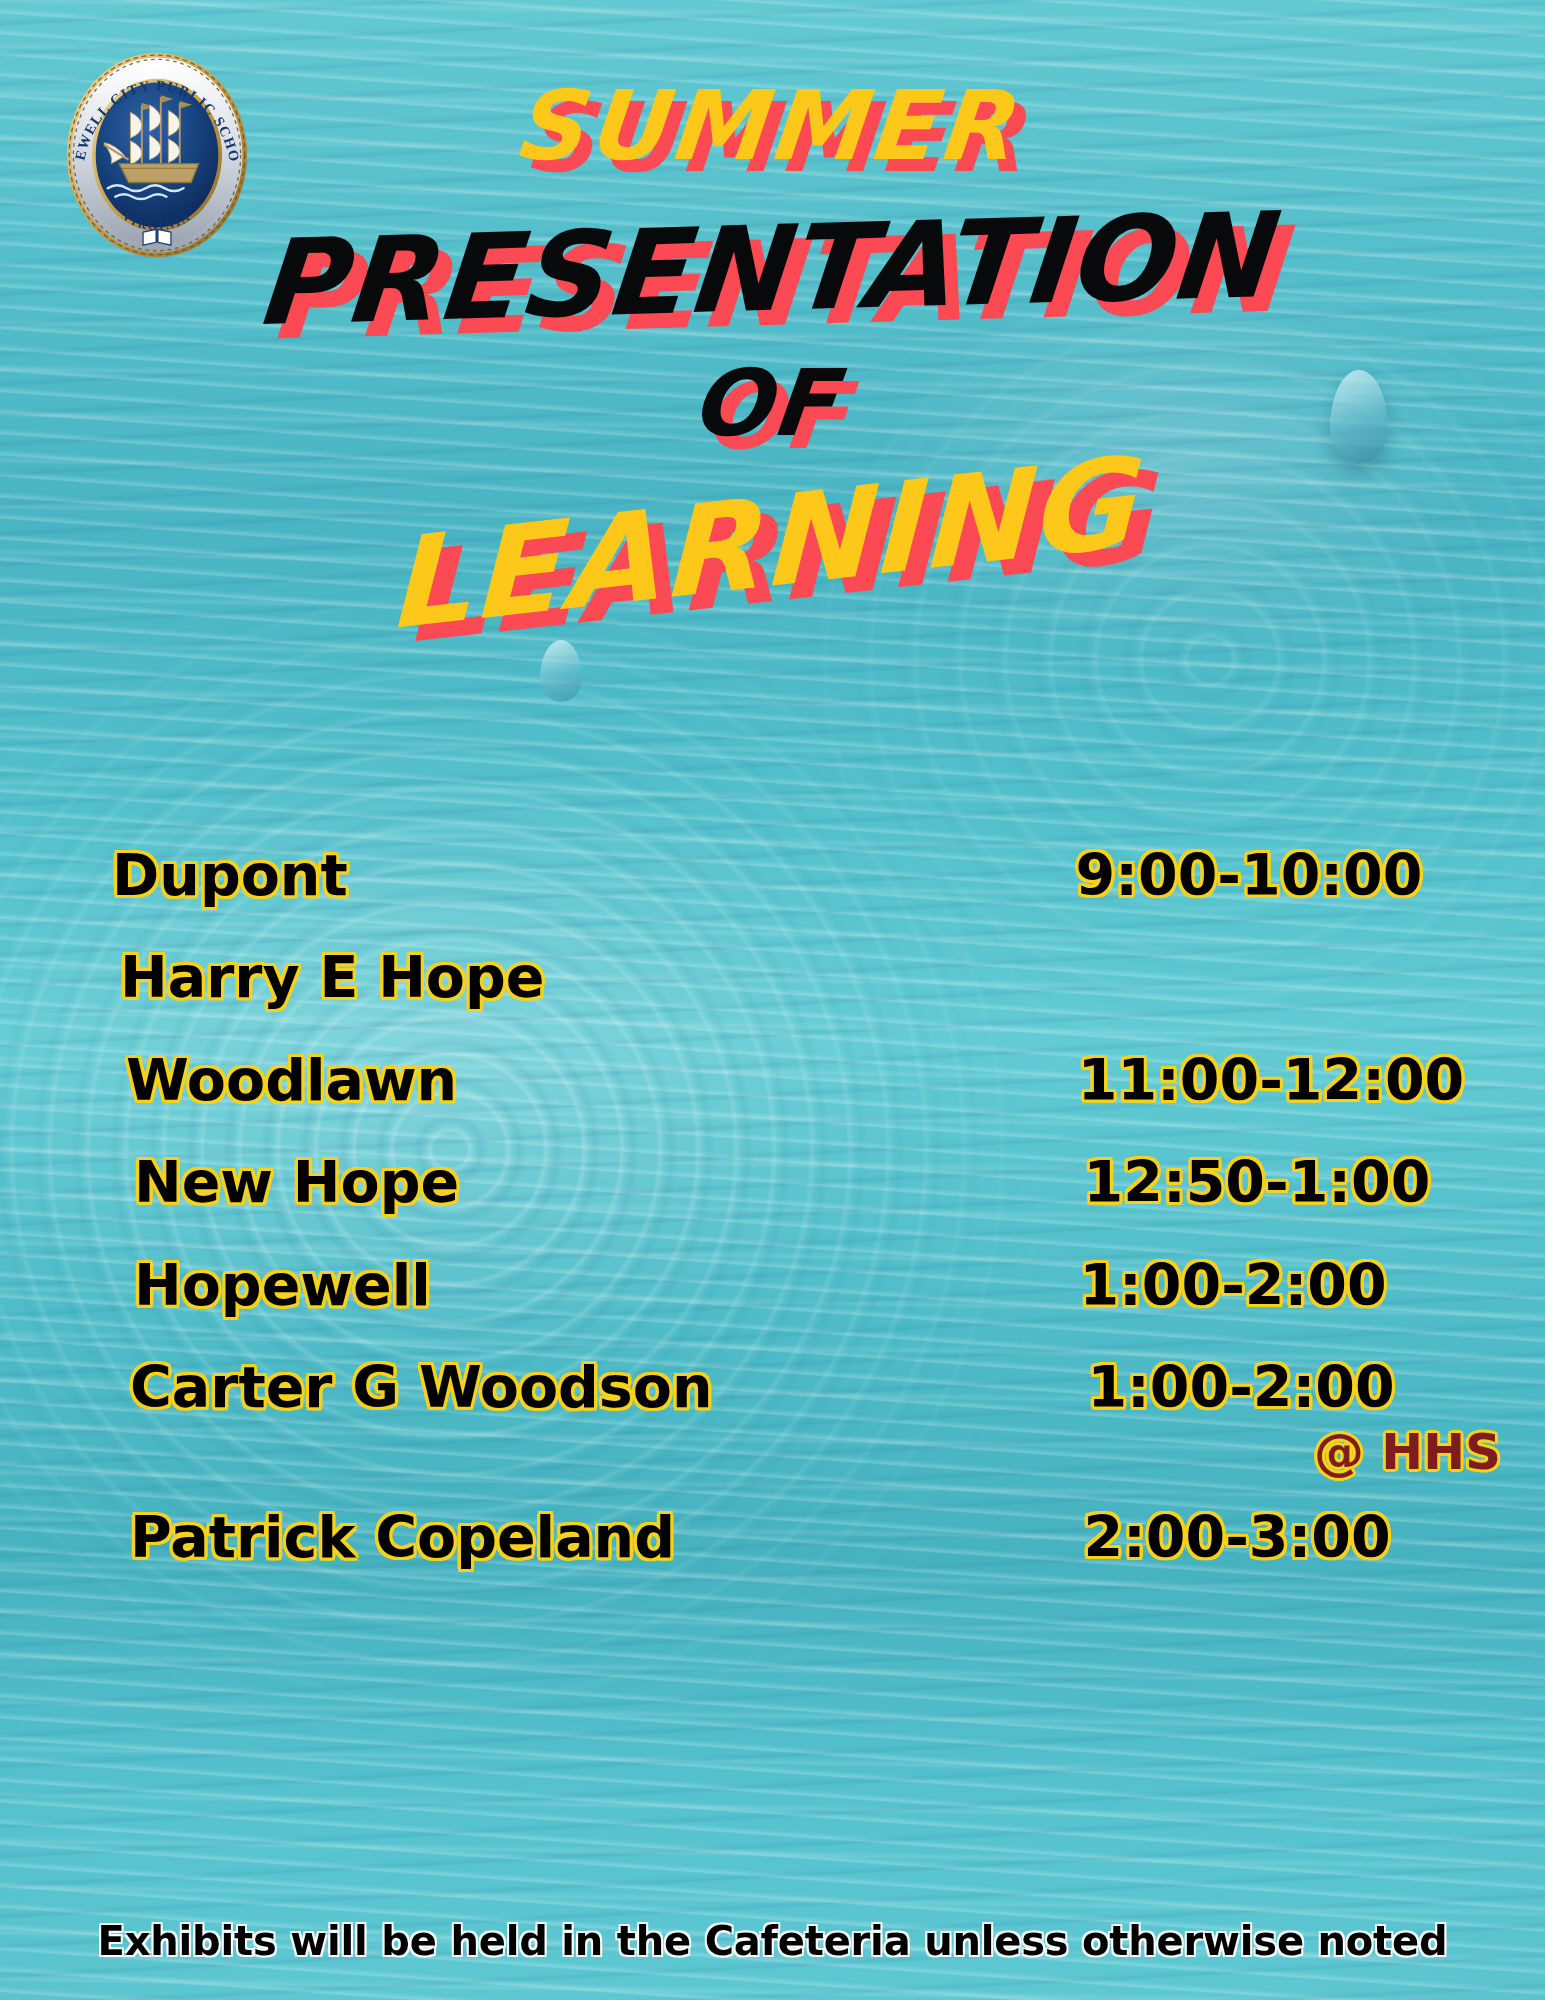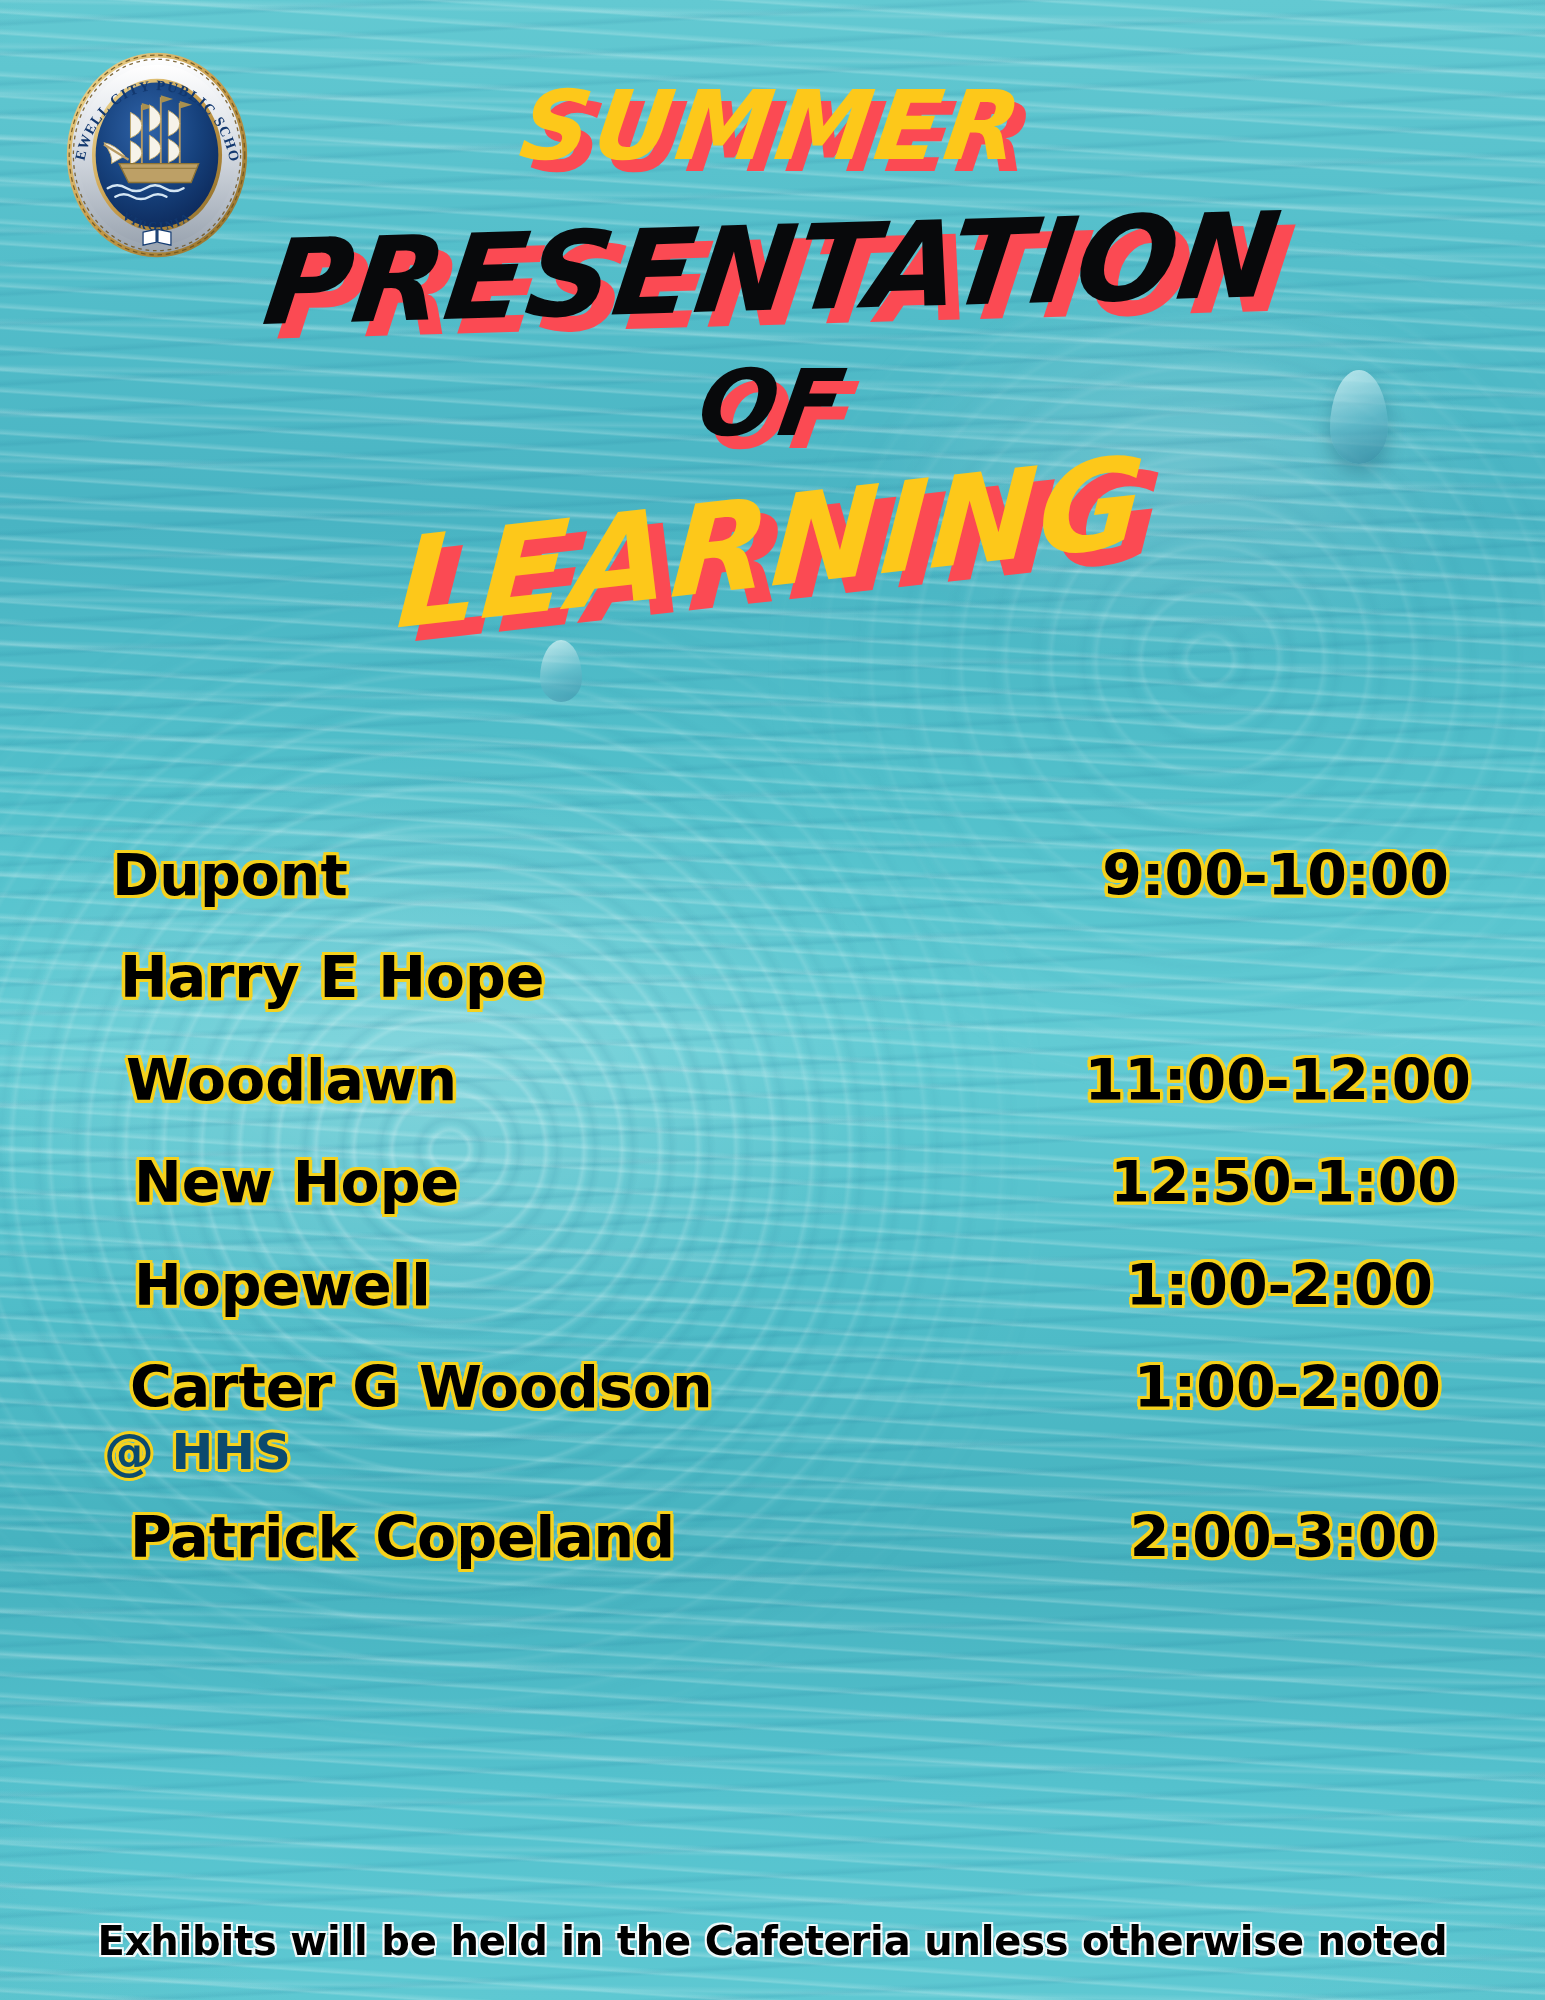--- a/index.html
+++ b/index.html
@@ -155,24 +155,24 @@
     color:#000000;
     line-height:1.06;
     -webkit-text-stroke:0px transparent;
     text-shadow:
       -2.6px -2.6px 0 #f6d21d,  2.6px -2.6px 0 #f6d21d,
       -2.6px  2.6px 0 #f6d21d,  2.6px  2.6px 0 #f6d21d,
       -3.4px 0 0 #f6d21d, 3.4px 0 0 #f6d21d,
        0 -3.4px 0 #f6d21d, 0 3.4px 0 #f6d21d;
   }
   .school{text-align:left;}
-  .time{text-align:right;min-width:400px;}
+  .time{text-align:center;min-width:400px;}
   .subline{
-    font-family:"DejaVu Sans",sans-serif;font-weight:bold;font-size:50px;color:#0c4a6e;
-    text-align:left;margin:0 0 26px 0;
+    font-family:"DejaVu Sans",sans-serif;font-weight:bold;font-size:50px;color:#7f1d1d;
+    text-align:right;margin:0 0 26px 0;
     text-shadow:
       -2.4px -2.4px 0 #f6d21d, 2.4px -2.4px 0 #f6d21d,
       -2.4px  2.4px 0 #f6d21d, 2.4px  2.4px 0 #f6d21d,
       -3.1px 0 0 #f6d21d, 3.1px 0 0 #f6d21d,
        0 -3.1px 0 #f6d21d, 0 3.1px 0 #f6d21d;
   }
   
   .r0 .school{margin-left:8px;}
   .r1 .school{margin-left:16px;}
   .r2 .school{margin-left:22px;}

